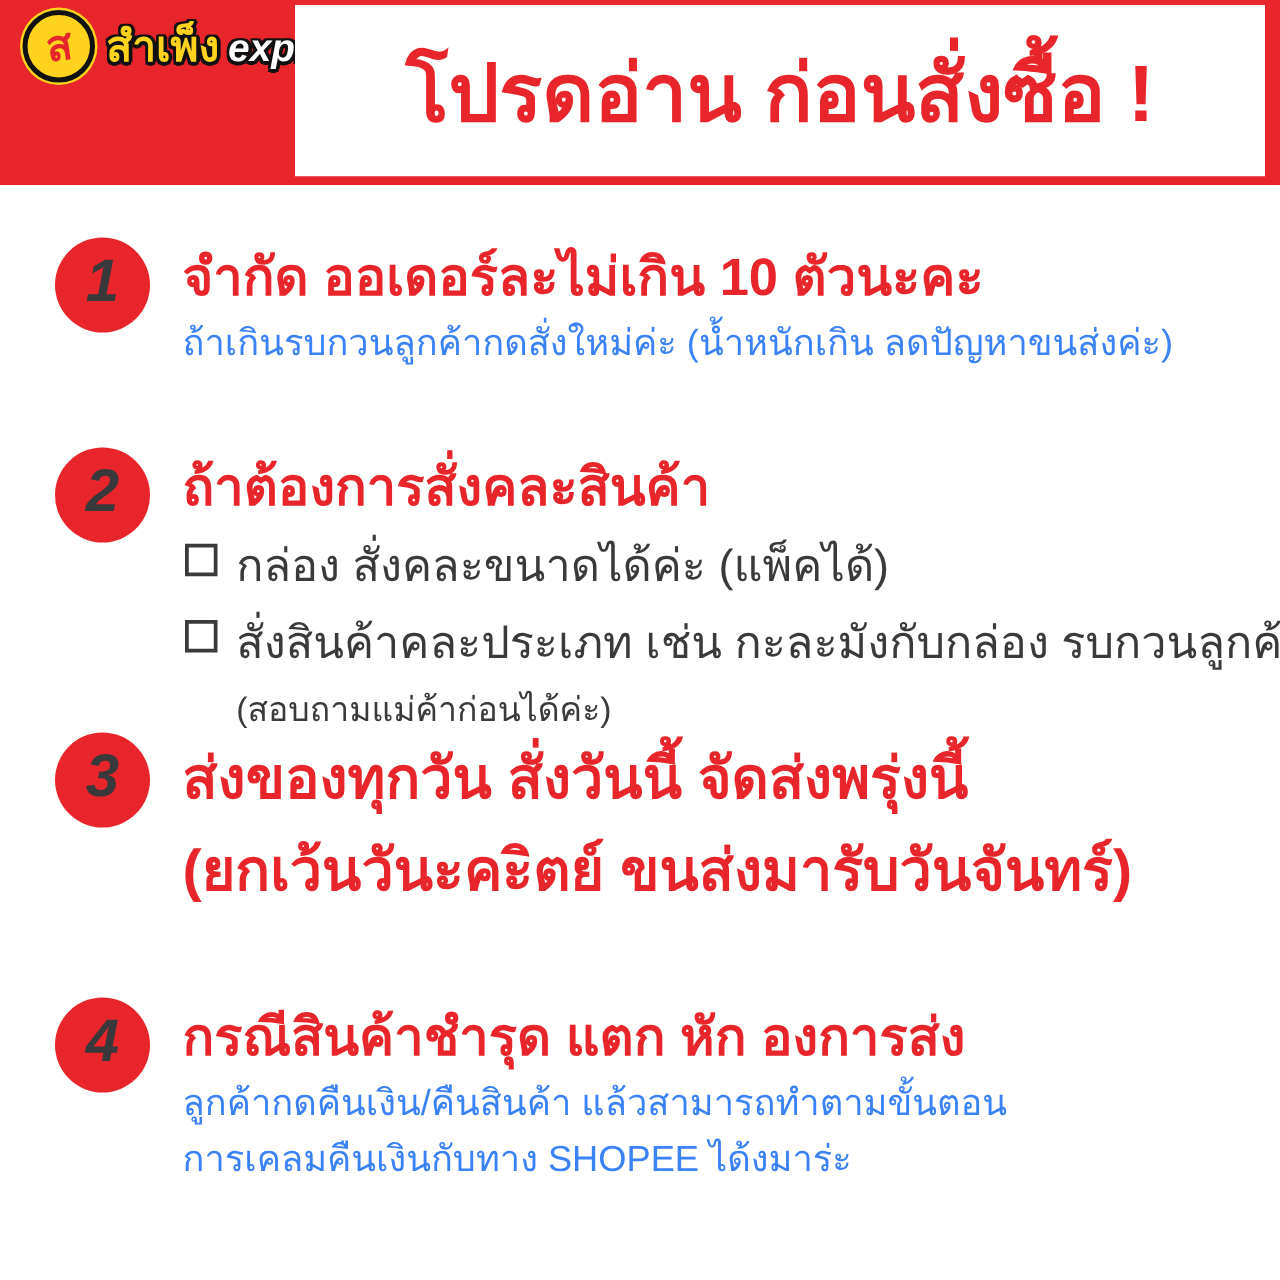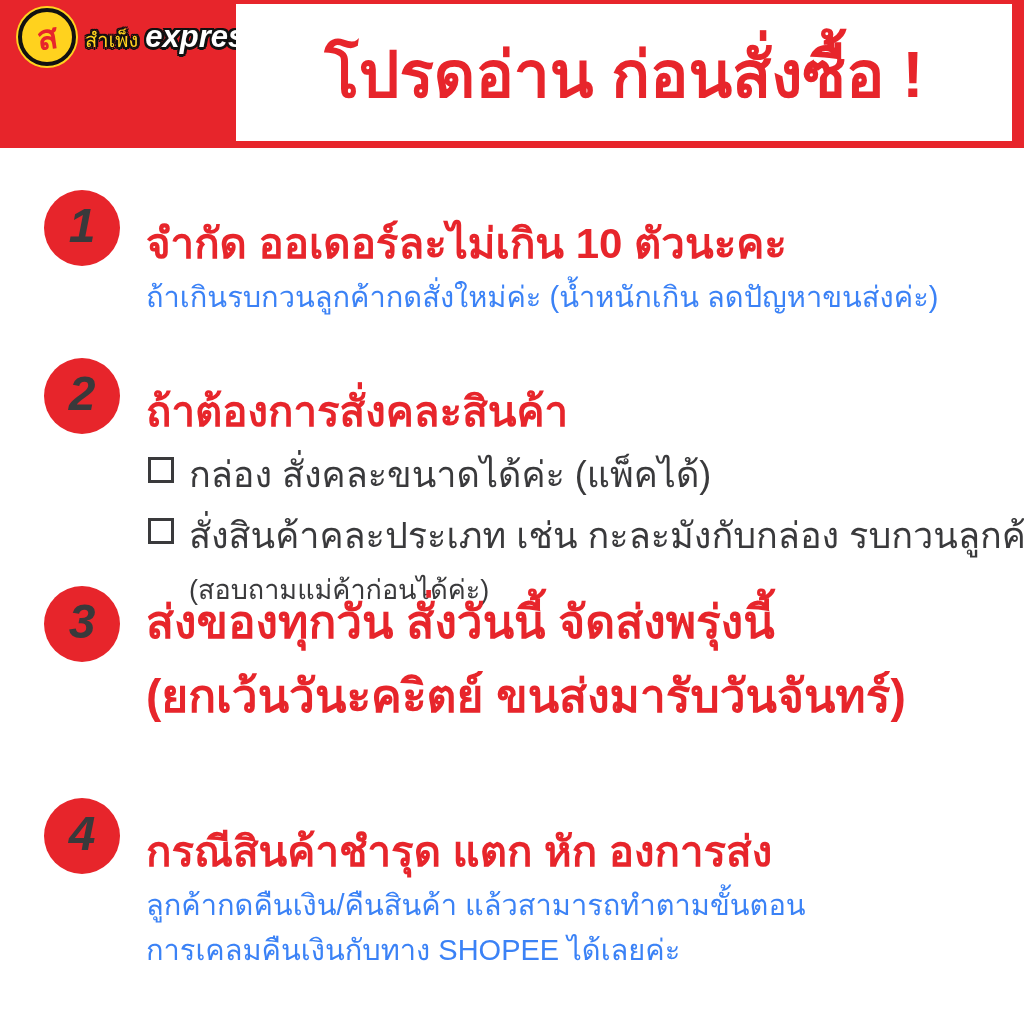--- a/index.html
+++ b/index.html
@@ -22,21 +22,21 @@
     background:#ffd21e; border:4px solid #111;
     display:flex; align-items:center; justify-content:center;
     box-shadow:0 0 0 2px #ffd21e;
   }
   .badge-letter {
     color:#e7252b; font-size:34px; font-weight:bold; transform:rotate(-8deg);
     line-height:1;
   }
   .brand { display:flex; align-items:baseline; gap:7px; }
   .brand-thai {
-    color:#ffd21e; font-size:20px; font-weight:normal;
+    color:#ffd21e; font-size:34px; font-weight:bold;
     text-shadow:-2px -2px 0 #111,2px -2px 0 #111,-2px 2px 0 #111,2px 2px 0 #111,0 3px 0 #111,3px 0 0 #111,0 -2px 0 #111,-2px 0 0 #111;
   }
   .brand-latin {
     color:#fff; font-size:31px; font-weight:bold; font-style:italic;
     text-shadow:-2px -2px 0 #111,2px -2px 0 #111,-2px 2px 0 #111,2px 2px 0 #111,0 3px 0 #111,3px 0 0 #111,0 -2px 0 #111,-2px 0 0 #111;
   }
   .warn-label {
     position:absolute; left:22px; top:78px; width:212px;
     color:#ffffff; font-size:46px; font-weight:bold; letter-spacing:0;
     line-height:1.25; white-space:nowrap;
@@ -60,21 +60,20 @@
     margin-top:2px;
   }
   .num {
     color:#39393b; font-size:48px; font-weight:bold; font-style:italic;
     line-height:1; padding-bottom:4px;
   }
   .item-body { flex:1 1 auto; padding-top:2px; }
   .heading-red {
     color:#e7252b; font-size:42px; font-weight:bold; line-height:1.5;
     white-space:nowrap;
-    margin-top:22px;
   }
   .sub-dark {
     color:#3b82f6; font-size:29px; line-height:1.55; white-space:nowrap;
   }
   .heading-big {
     color:#e7252b; font-size:46px; font-weight:bold; line-height:1.6;
     white-space:nowrap;
   }
   .check-list { margin-top:6px; margin-left:2px; }
   .check-row { display:flex; align-items:flex-start; gap:15px; margin-bottom:9px; }
@@ -148,17 +147,17 @@
     </div>
   </div>
 
   <div class="item" style="top:796px">
     <div class="num-circle">
       <span class="num">4</span>
     </div>
     <div class="item-body">
       <div class="heading-red">กรณีสินค้าชำรุด แตก หัก องการส่ง</div>
       <div class="sub-dark">ลูกค้ากดคืนเงิน/คืนสินค้า แล้วสามารถทำตามขั้นตอน</div>
-      <div class="sub-dark">การเคลมคืนเงินกับทาง SHOPEE ได้เลยค่ะ</div>
+      <div class="sub-dark">การเคลมคืนเงินกับทาง SHOPEE ได้งมาร่ะ</div>
     </div>
   </div>
 
 </div>
 
 </body></html>

